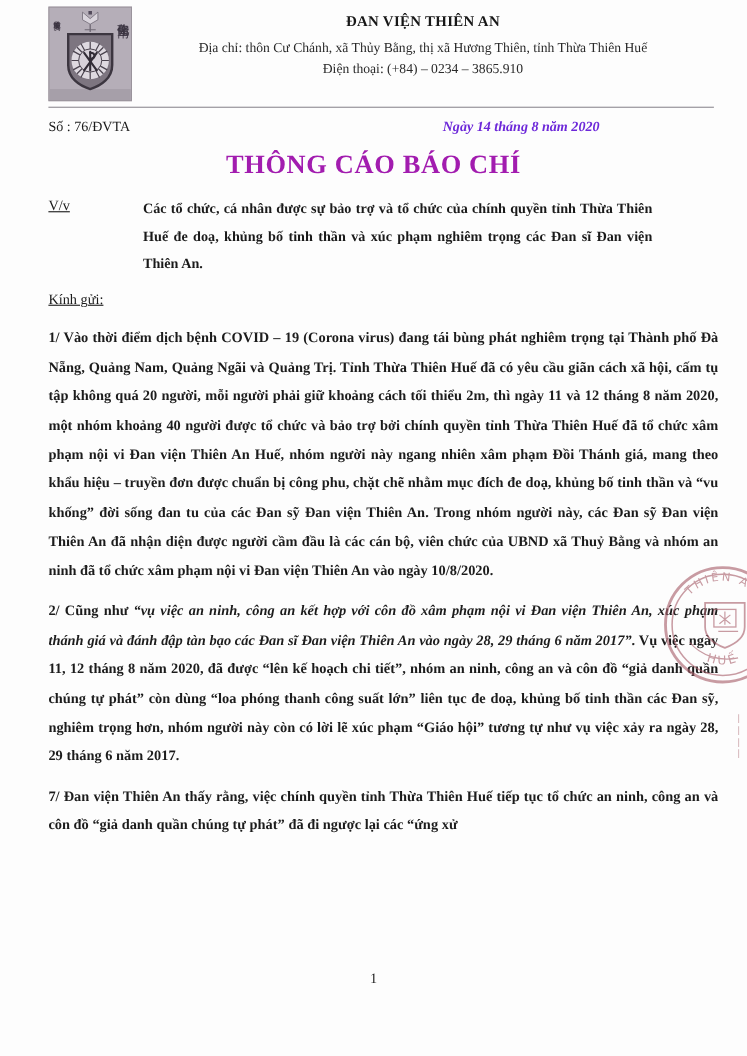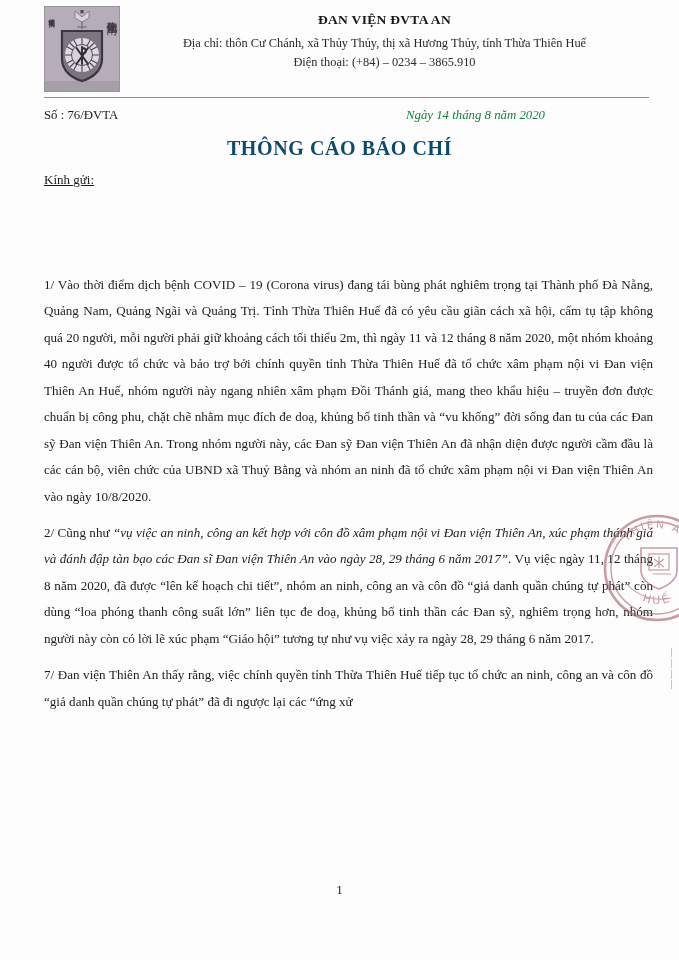--- a/index.html
+++ b/index.html
@@ -87,32 +87,33 @@
   .meta-row {
     display: flex;
     justify-content: space-between;
     align-items: baseline;
     padding: 20px 38px 0 44px;
     font-size: 12.8px;
   }
   .doc-number { color: #1a1a1a; }
   .doc-date {
     font-style: italic;
-    color: #15803d;
+    color: #6d28d9;
     padding-right: 96px;
+    font-weight: bold;
   }
 
   
   .doc-title {
     text-align: center;
     font-weight: bold;
-    font-size: 20px;
+    font-size: 24px;
     letter-spacing: 0.6px;
     margin-top: 14px;
-    color: #0c4a6e;
+    color: #a21caf;
   }
 
   
   .subject-block {
     display: flex;
     padding: 14px 44px 0 44px;
   }
   .subject-label {
     flex: 0 0 86px;
     font-size: 13px;
@@ -126,37 +127,37 @@
     line-height: 1.92;
     text-align: justify;
     text-align-last: left;
     padding-right: 42px;
   }
 
   
   .recipient-block {
     display: flex;
     padding: 12px 44px 0 44px;
-    flex-direction: column;
   }
   .recipient-label {
     flex: 0 0 86px;
     font-size: 13px;
     text-decoration: underline;
   }
   .recipient-text {
     flex: 1 1 auto;
     font-size: 13px;
     line-height: 1.95;
     padding-right: 8px;
   }
 
   
   .body-content {
     padding: 14px 26px 0 44px;
+    font-weight: bold;
   }
   .para {
     font-size: 13.1px;
     line-height: 2.02;
     text-align: justify;
     text-align-last: left;
     margin: 0 0 10px 0;
     color: #1c1c1c;
   }
   .para em { font-style: italic; }
@@ -229,35 +230,39 @@
           <path d="M31.5 41 L43 57"></path>
           <path d="M43 41 L31.5 57"></path>
           <path d="M37 41 C42 41 42.5 46.5 37 46.5"></path>
         </g>
       </svg>
       <div class="emblem-side-text emblem-side-left">修道院南天安</div>
       <div class="emblem-side-text emblem-side-right">脩化聖南</div>
     </div>
 
     <div class="letterhead-text">
-      <div class="org-name">ĐAN VIỆN ĐVTA AN</div>
-      <div class="org-address">Địa chỉ: thôn Cư Chánh, xã Thủy Thủy, thị xã Hương Thủy, tỉnh Thừa Thiên Huế</div>
+      <div class="org-name">ĐAN VIỆN THIÊN AN</div>
+      <div class="org-address">Địa chỉ: thôn Cư Chánh, xã Thủy Bằng, thị xã Hương Thiên, tỉnh Thừa Thiên Huế</div>
       <div class="org-phone">Điện thoại: (+84) – 0234 – 3865.910</div>
     </div>
   </div>
 
   <div class="header-rule"></div>
 
   <div class="meta-row">
     <div class="doc-number">Số : 76/ĐVTA</div>
     <div class="doc-date">Ngày 14 tháng 8 năm 2020</div>
   </div>
 
   <div class="doc-title">THÔNG CÁO BÁO CHÍ</div>
 
+  <div class="subject-block">
+    <div class="subject-label">V/v</div>
+    <div class="subject-text">Các tổ chức, cá nhân được sự bảo trợ và tổ chức của chính quyền tỉnh Thừa Thiên Huế đe doạ, khủng bố tinh thần và xúc phạm nghiêm trọng các Đan sĩ Đan viện Thiên An.</div>
+  </div>
 
   <div class="recipient-block">
     <div class="recipient-label">Kính gửi:</div>
   </div>
 
   <div class="body-content">
 
     <p class="para">1/ Vào thời điểm dịch bệnh COVID – 19 (Corona virus) đang tái bùng phát nghiêm trọng tại Thành phố Đà Nẵng, Quảng Nam, Quảng Ngãi và Quảng Trị. Tỉnh Thừa Thiên Huế đã có yêu cầu giãn cách xã hội, cấm tụ tập không quá 20 người, mỗi người phải giữ khoảng cách tối thiểu 2m, thì ngày 11 và 12 tháng 8 năm 2020, một nhóm khoảng 40 người được tổ chức và bảo trợ bởi chính quyền tỉnh Thừa Thiên Huế đã tổ chức xâm phạm nội vi Đan viện Thiên An Huế, nhóm người này ngang nhiên xâm phạm Đồi Thánh giá, mang theo khẩu hiệu – truyền đơn được chuẩn bị công phu, chặt chẽ nhằm mục đích đe doạ, khủng bố tinh thần và “vu khống” đời sống đan tu của các Đan sỹ Đan viện Thiên An. Trong nhóm người này, các Đan sỹ Đan viện Thiên An đã nhận diện được người cầm đầu là các cán bộ, viên chức của UBND xã Thuỷ Bằng và nhóm an ninh đã tổ chức xâm phạm nội vi Đan viện Thiên An vào ngày 10/8/2020.</p>
 
     <p class="para"><span>2/ Cũng như </span><em>“vụ việc an ninh, công an kết hợp với côn đồ xâm phạm nội vi Đan viện Thiên An, xúc phạm thánh giá và đánh đập tàn bạo các Đan sĩ Đan viện Thiên An vào ngày 28, 29 tháng 6 năm 2017”</em><span>. Vụ việc ngày 11, 12 tháng 8 năm 2020, đã được “lên kế hoạch chi tiết”, nhóm an ninh, công an và côn đồ “giả danh quần chúng tự phát” còn dùng “loa phóng thanh công suất lớn” liên tục đe doạ, khủng bố tinh thần các Đan sỹ, nghiêm trọng hơn, nhóm người này còn có lời lẽ xúc phạm “Giáo hội” tương tự như vụ việc xảy ra ngày 28, 29 tháng 6 năm 2017.</span></p>

